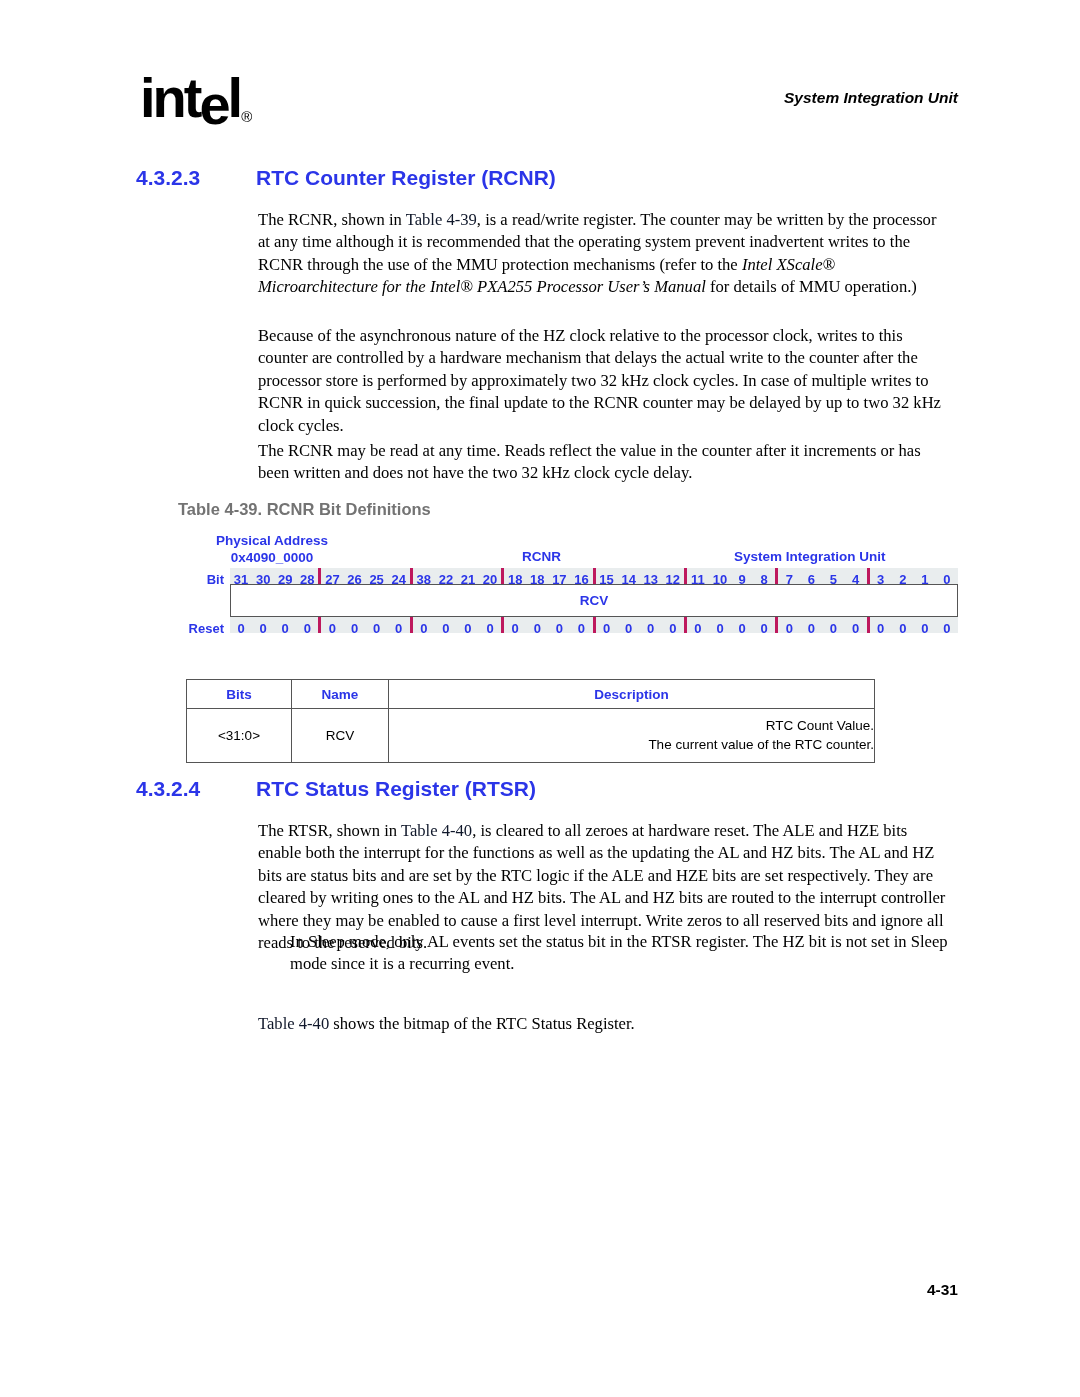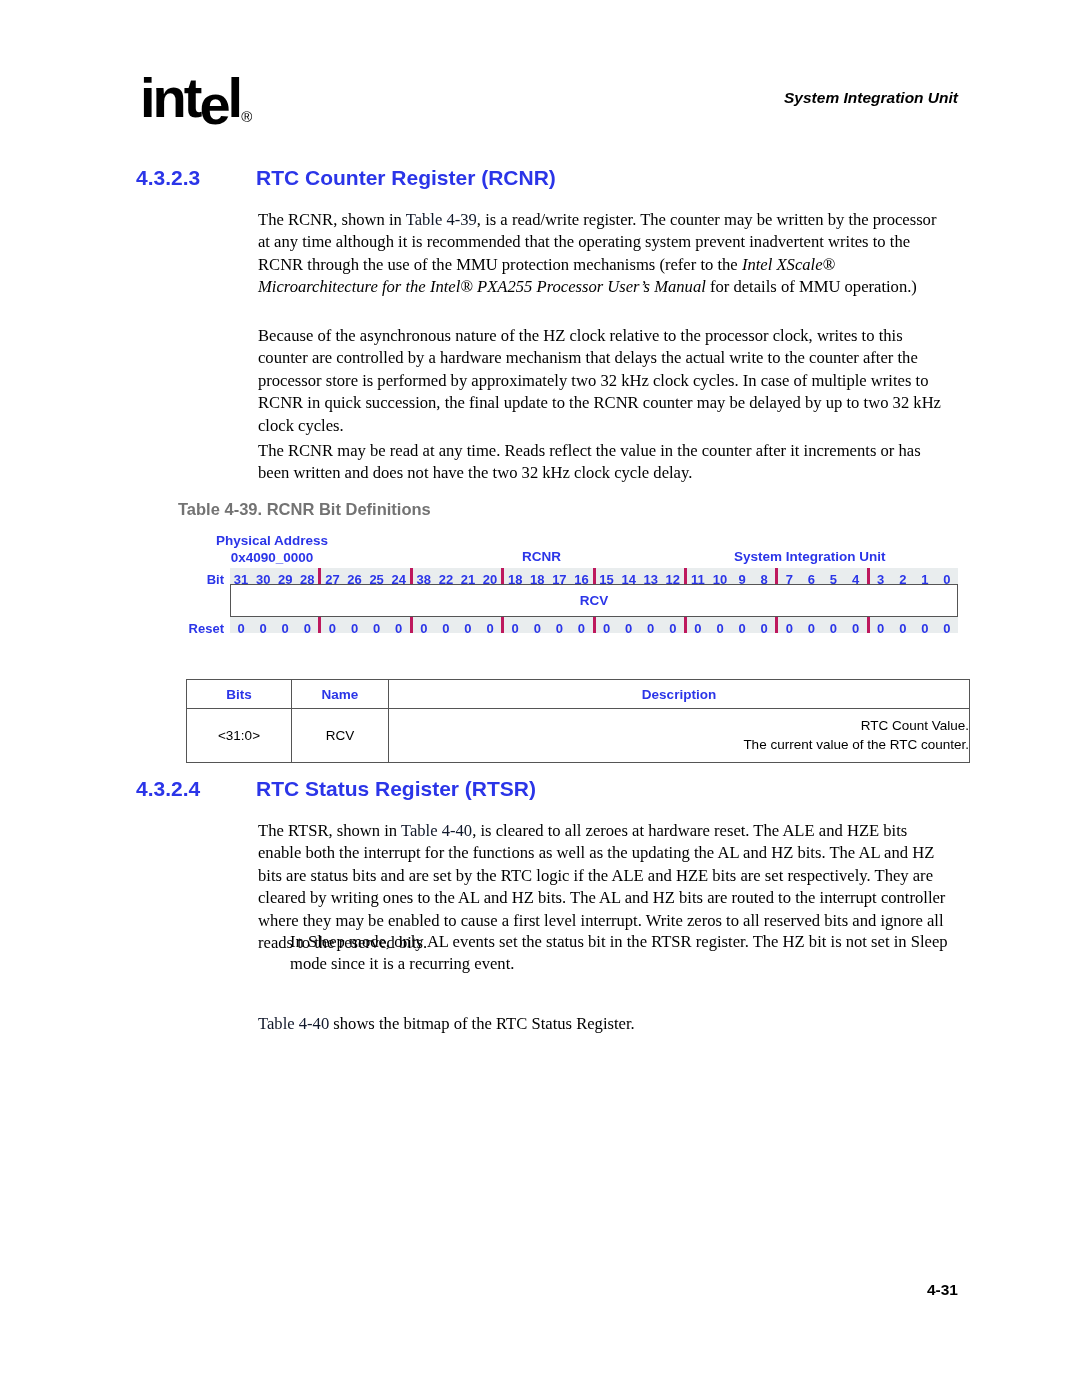--- a/index.html
+++ b/index.html
@@ -185,21 +185,21 @@
     font-family: "Liberation Sans", sans-serif;
     font-weight: bold;
     font-size: 13.5px;
     color: #2b35e8;
   }
 
   
   .desctable {
     position: absolute;
     left: 186px;
-    width: 784px;
+    width: 689px;
     border-collapse: collapse;
     table-layout: fixed;
   }
   .desctable th, .desctable td {
     border: 1.4px solid #555555;
     font-family: "Liberation Sans", sans-serif;
     font-size: 13.5px;
     padding: 0;
   }
   .desctable th {

